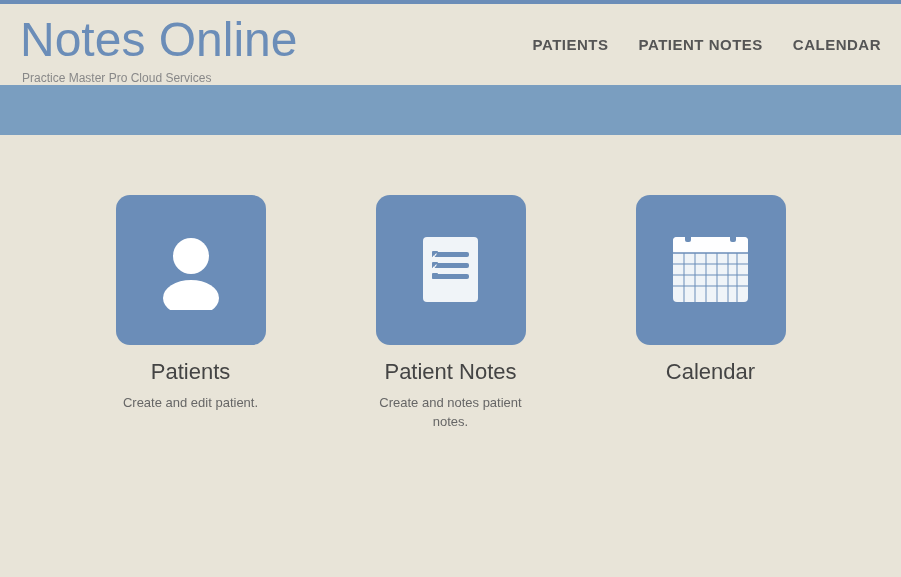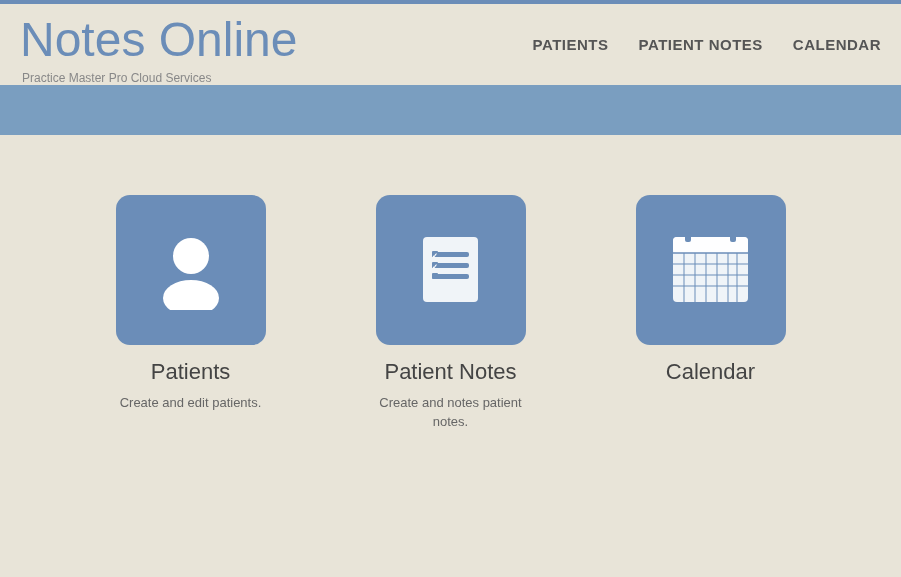--- a/index.html
+++ b/index.html
@@ -142,21 +142,21 @@
 <div class="main-content">
 
   <div class="card">
     <div class="card-icon">
       <svg width="80" height="80" viewBox="0 0 80 80">
         <circle cx="40" cy="26" r="18" class="icon-svg"></circle>
         <ellipse cx="40" cy="68" rx="28" ry="18" class="icon-svg"></ellipse>
       </svg>
     </div>
     <span class="card-title">Patients</span>
-    <span class="card-desc">Create and edit patients.</span>
+    <span class="card-desc">Create and edit patient.</span>
   </div>
 
   <div class="card">
     <div class="card-icon">
       <svg width="85" height="85" viewBox="0 0 85 85">
 
         <rect x="15" y="10" width="55" height="65" rx="4" ry="4" fill="white" opacity="0.9"></rect>
 
         <rect x="24" y="25" width="37" height="5" rx="2" fill="#6b8db8"></rect>
         <rect x="24" y="36" width="37" height="5" rx="2" fill="#6b8db8"></rect>

